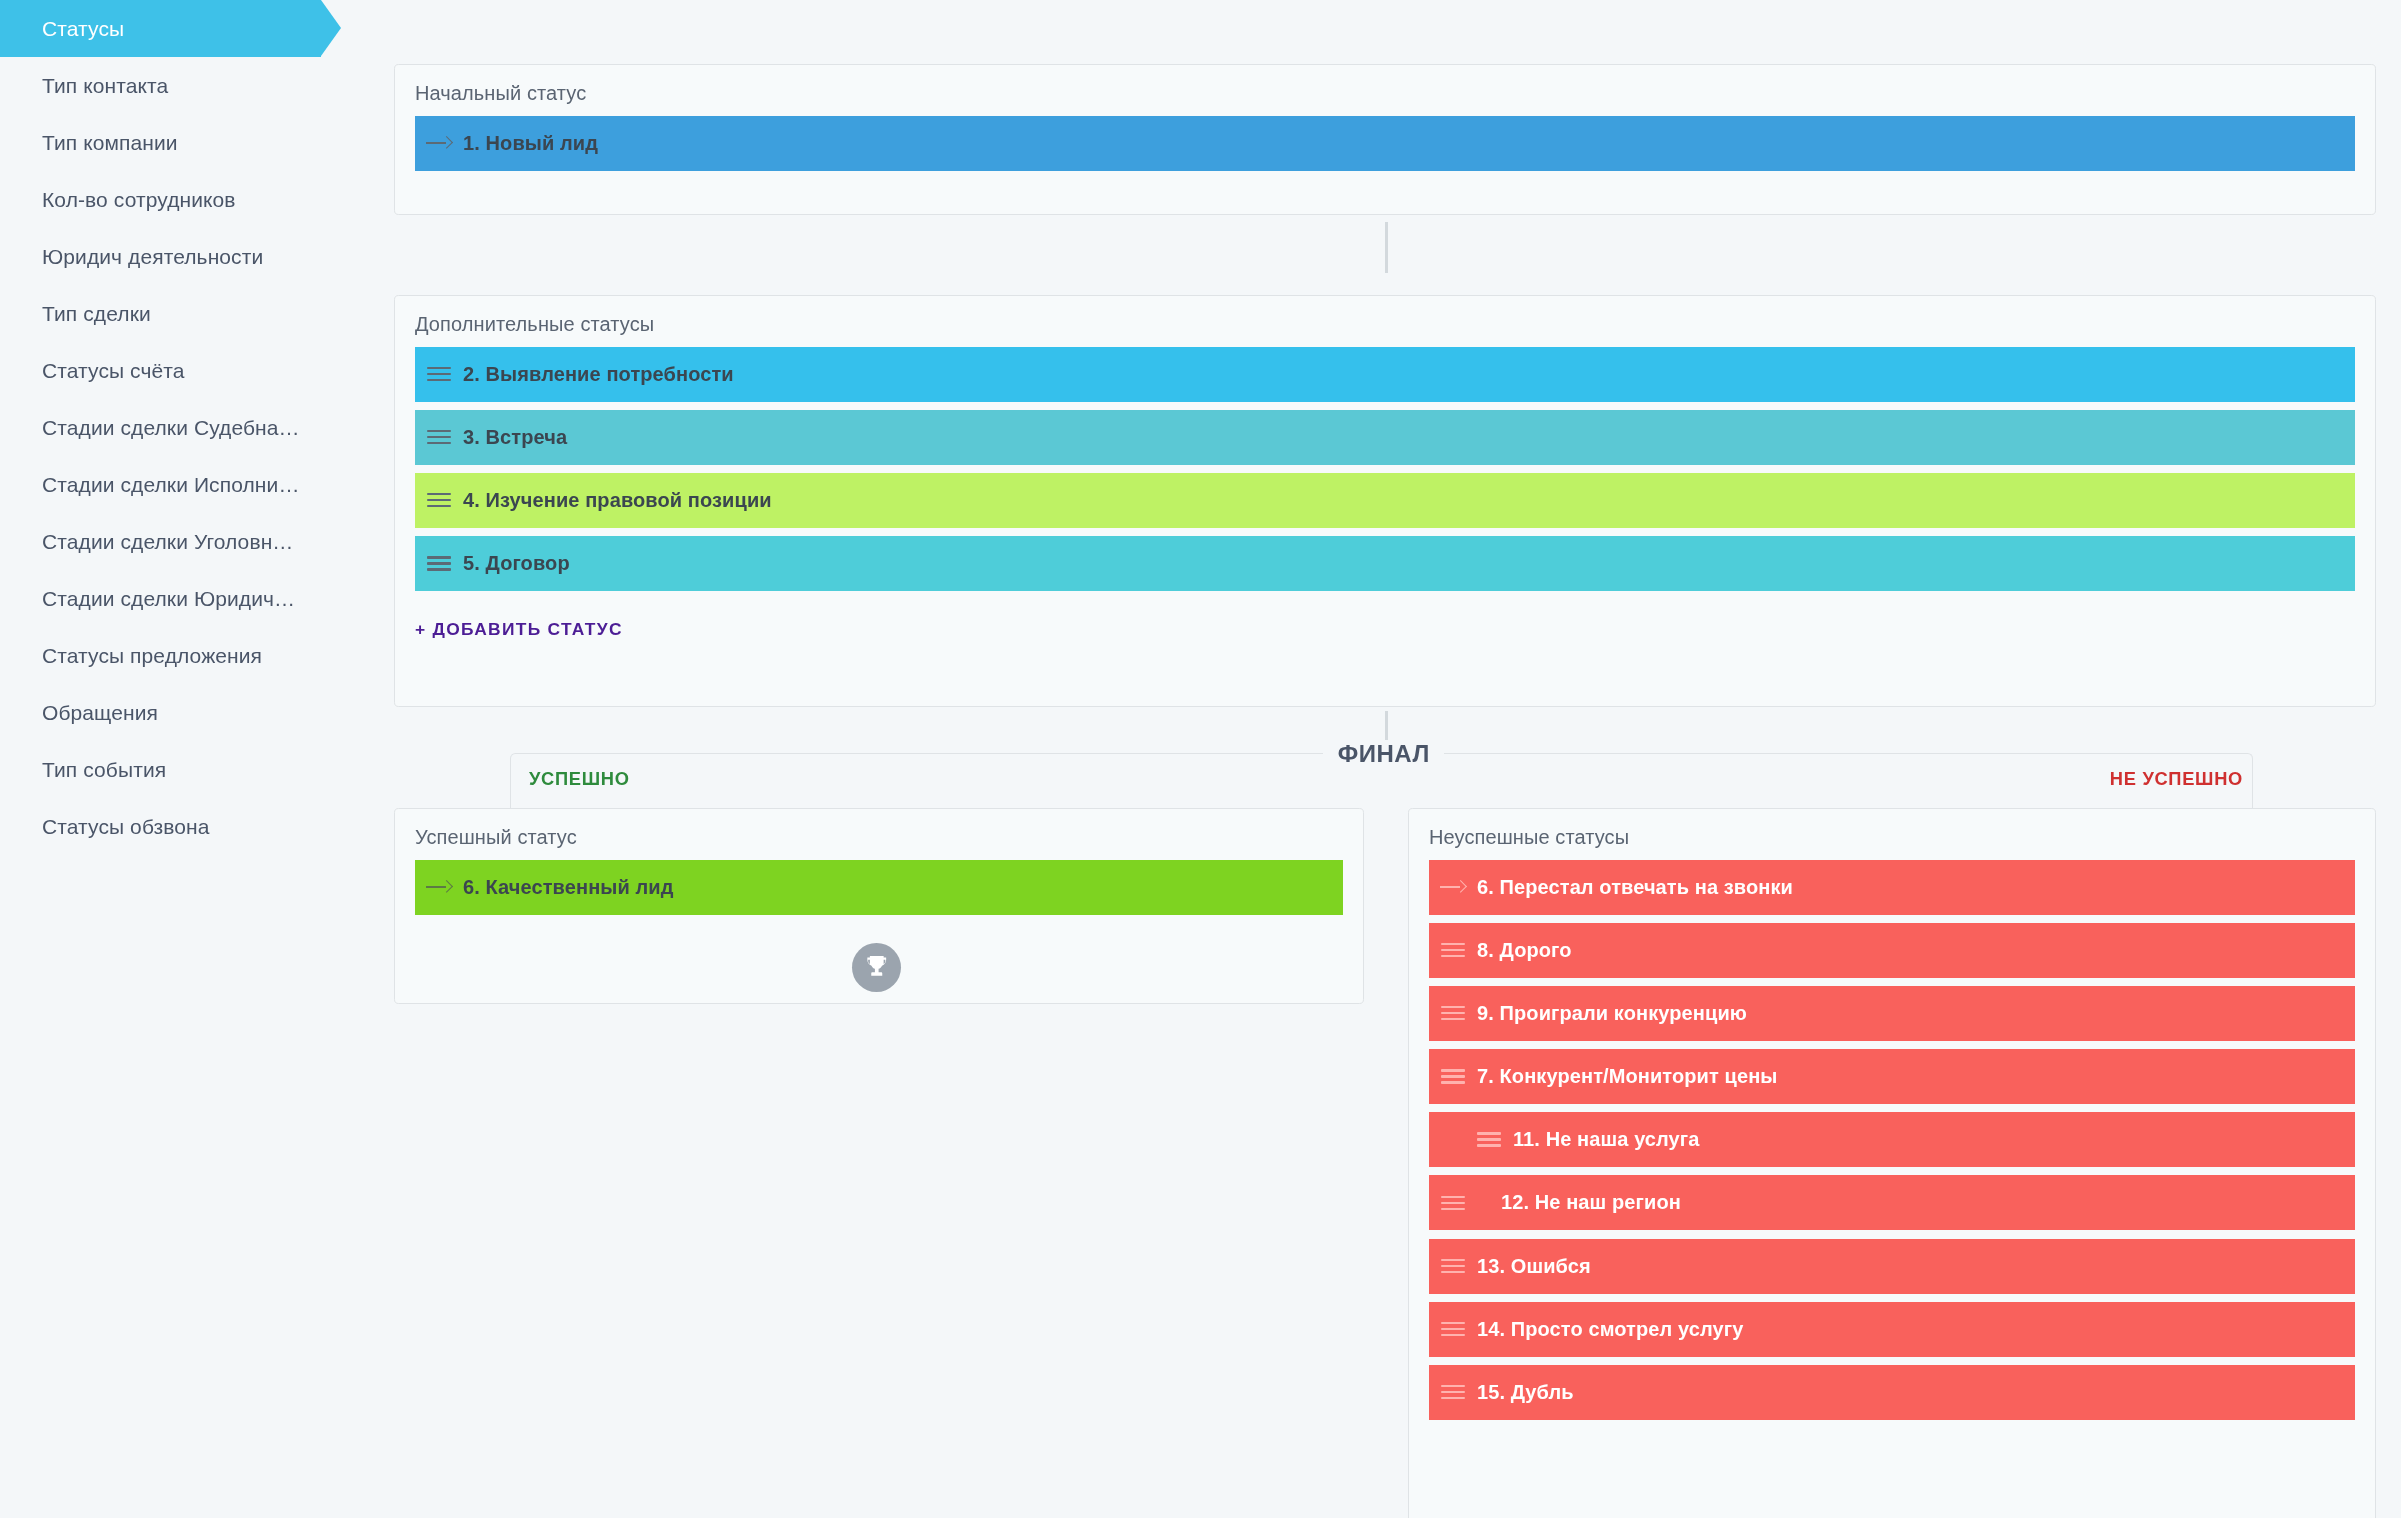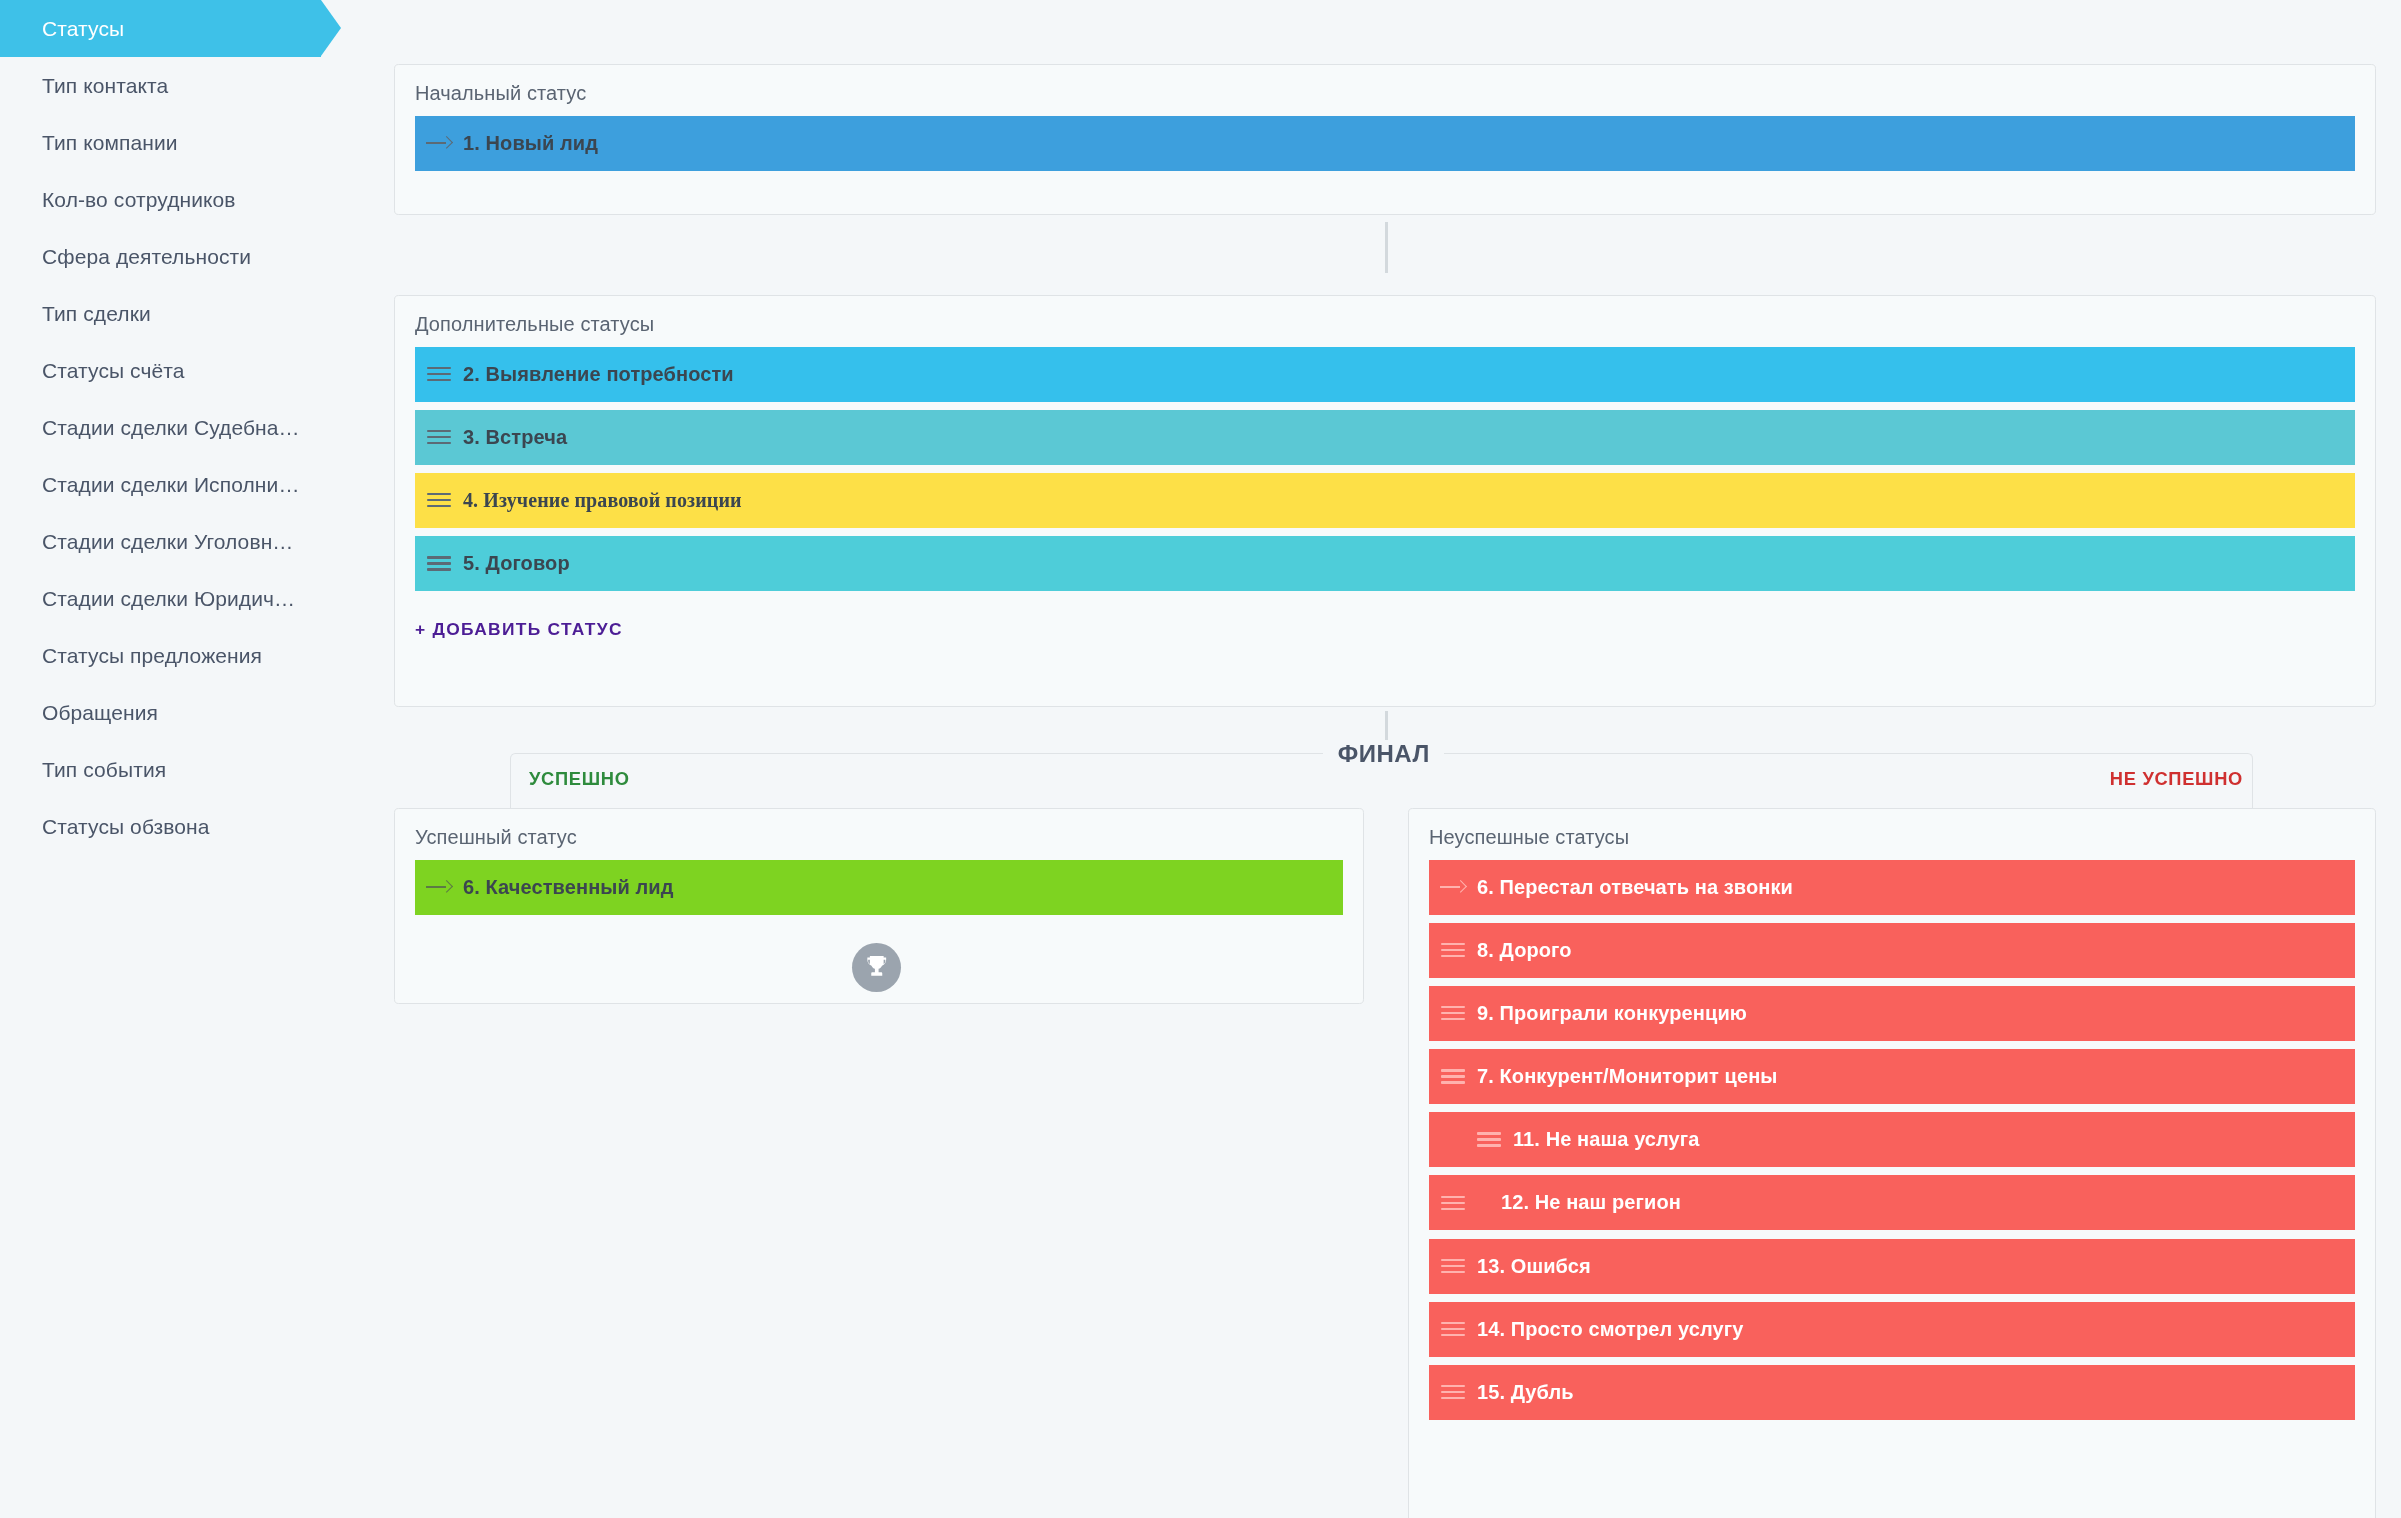--- a/index.html
+++ b/index.html
@@ -200,21 +200,21 @@
       <div class="nav-item">
         <span class="nav-label">Тип контакта</span>
       </div>
       <div class="nav-item">
         <span class="nav-label">Тип компании</span>
       </div>
       <div class="nav-item">
         <span class="nav-label">Кол-во сотрудников</span>
       </div>
       <div class="nav-item">
-        <span class="nav-label">Сфера деятельности</span>
+        <span class="nav-label">Юридич деятельности</span>
       </div>
       <div class="nav-item">
         <span class="nav-label">Тип сделки</span>
       </div>
       <div class="nav-item">
         <span class="nav-label">Статусы счёта</span>
       </div>
       <div class="nav-item">
         <span class="nav-label">Стадии сделки Судебна…</span>
       </div>
@@ -271,21 +271,21 @@
         <div class="bar dark" style="background: rgb(91, 200, 212);">
           <div class="ic dark-ic">
             <span class="burger-ico">
               <span></span>
               <span></span>
               <span></span>
             </span>
           </div>
           <div class="bar-label">3. Встреча</div>
         </div>
-        <div class="bar dark" style="background: #fde047; font-family: Liberation Serif, serif;">
+        <div class="bar dark" style="background: #bef264;">
           <div class="ic dark-ic">
             <span class="burger-ico">
               <span></span>
               <span></span>
               <span></span>
             </span>
           </div>
           <div class="bar-label">4. Изучение правовой позиции</div>
         </div>
         <div class="bar dark" style="background: rgb(78, 205, 217);">

